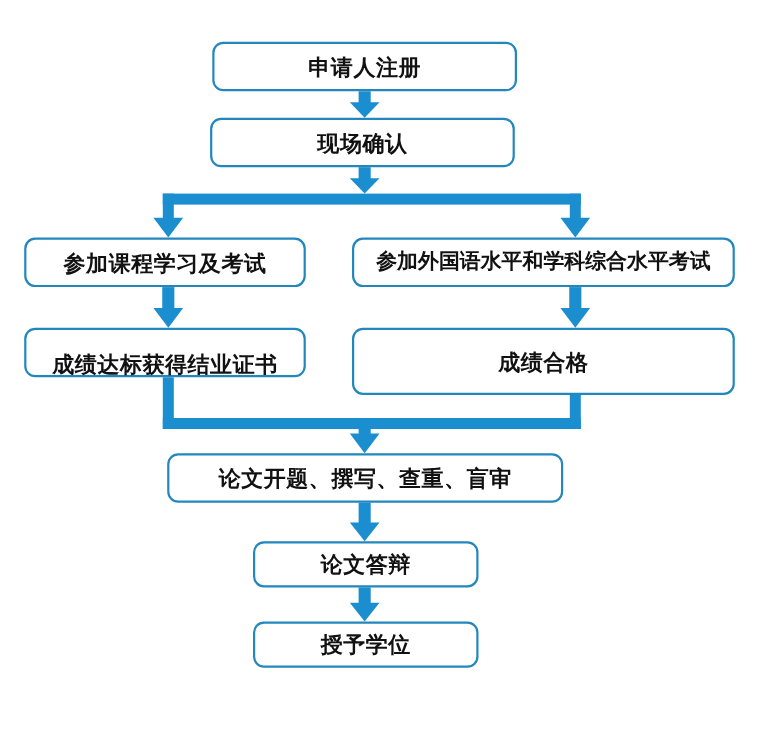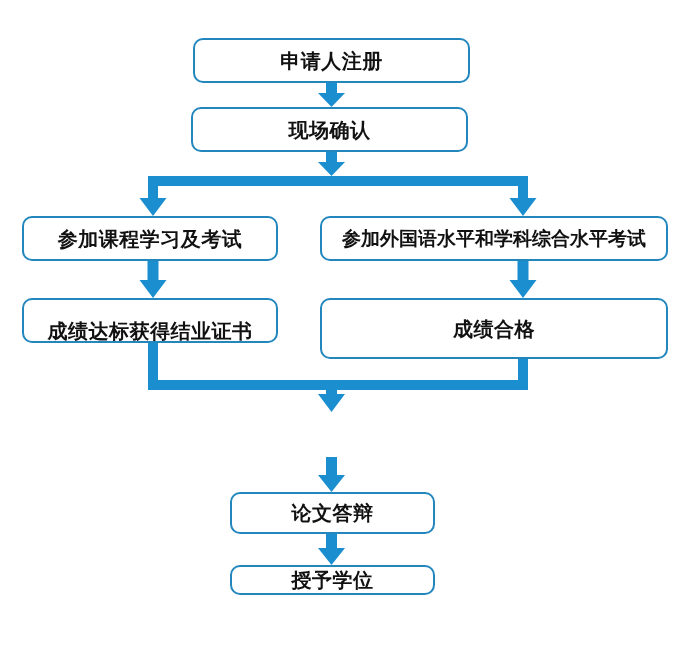--- a/index.html
+++ b/index.html
@@ -120,22 +120,25 @@
   </div>
 
   <div class="node" style="left:22px; top:298px; width:256px; height:45px;align-items:flex-end;">
     <span class="node-label">成绩达标获得结业证书</span>
   </div>
 
   <div class="node" style="left:320px; top:298px; width:348px; height:61px;">
     <span class="node-label">成绩合格</span>
   </div>
 
+  <div class="node" style="left:152px; top:412px; width:360px; height:45px;">
+    <span class="node-label">论文开题、撰写、查重、盲审</span>
+  </div>
 
   <div class="node" style="left:230px; top:492px; width:205px; height:42px;">
     <span class="node-label">论文答辩</span>
   </div>
 
-  <div class="node" style="left:230px; top:565px; width:205px; height:30px;">
+  <div class="node" style="left:230px; top:565px; width:205px; height:42px;">
     <span class="node-label">授予学位</span>
   </div>
 
 </div>
 
 </body></html>

